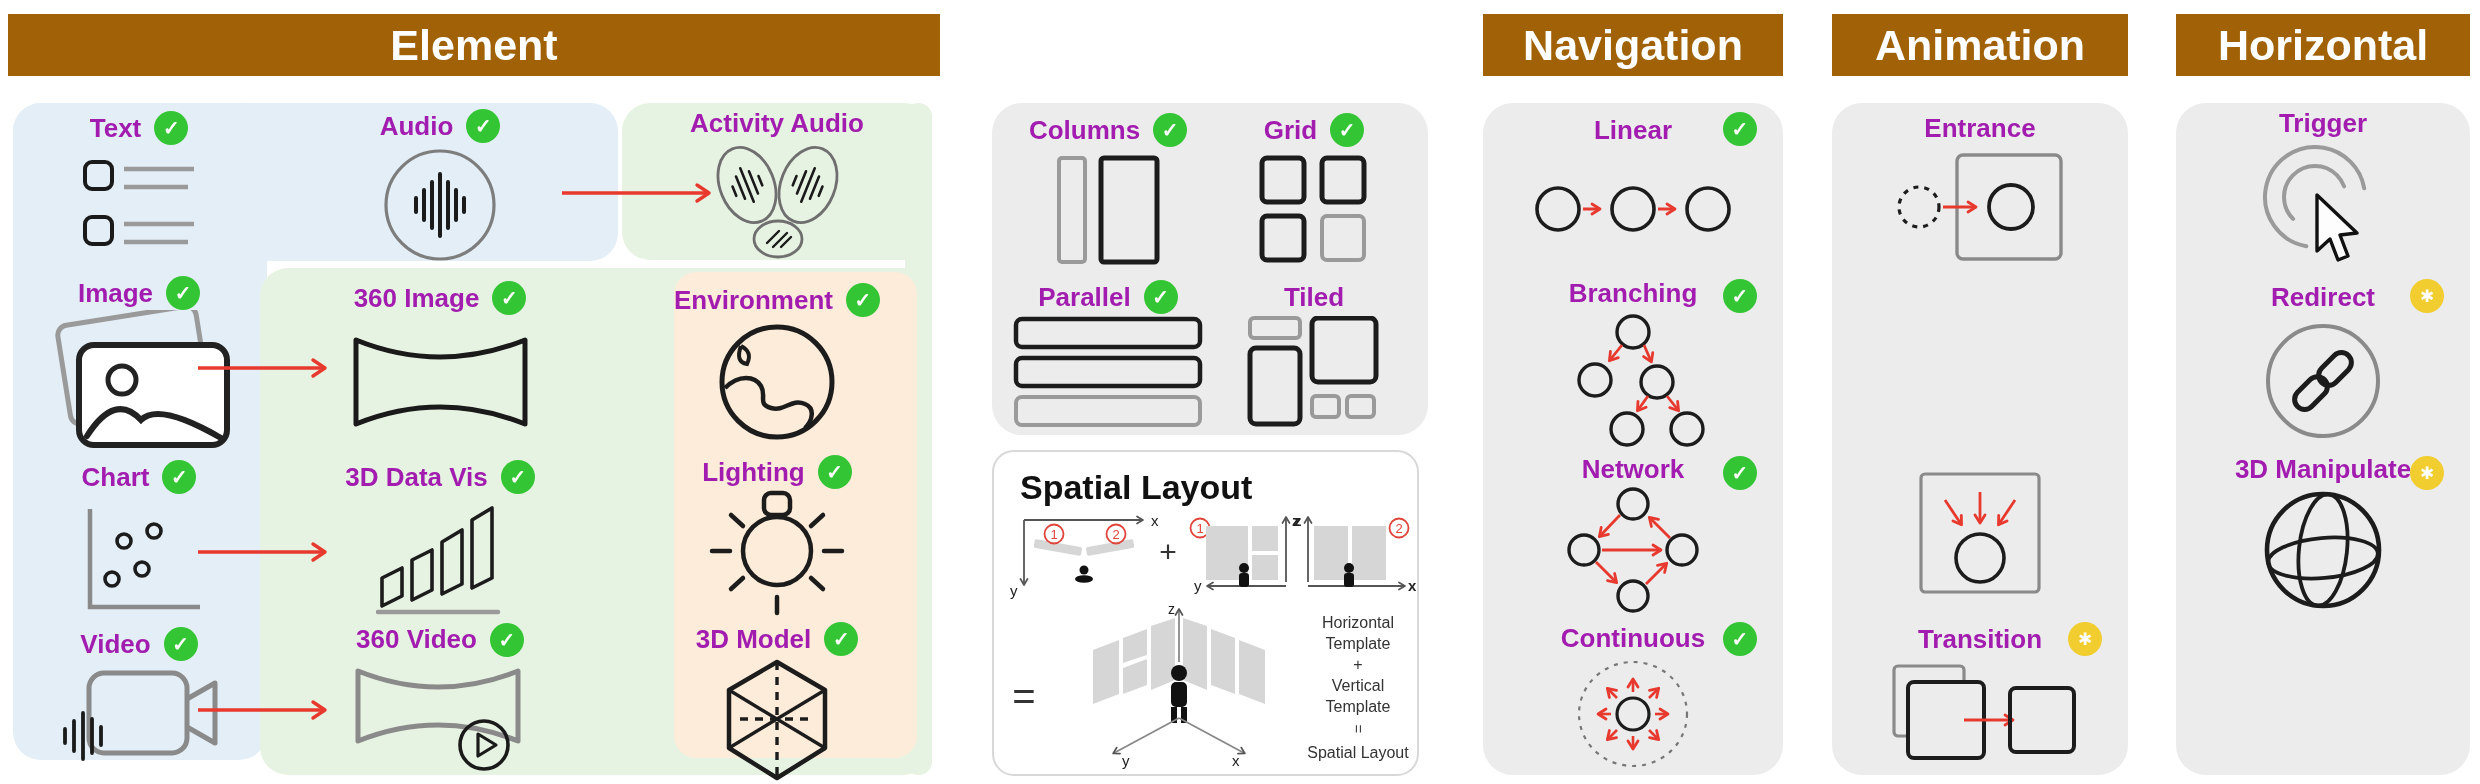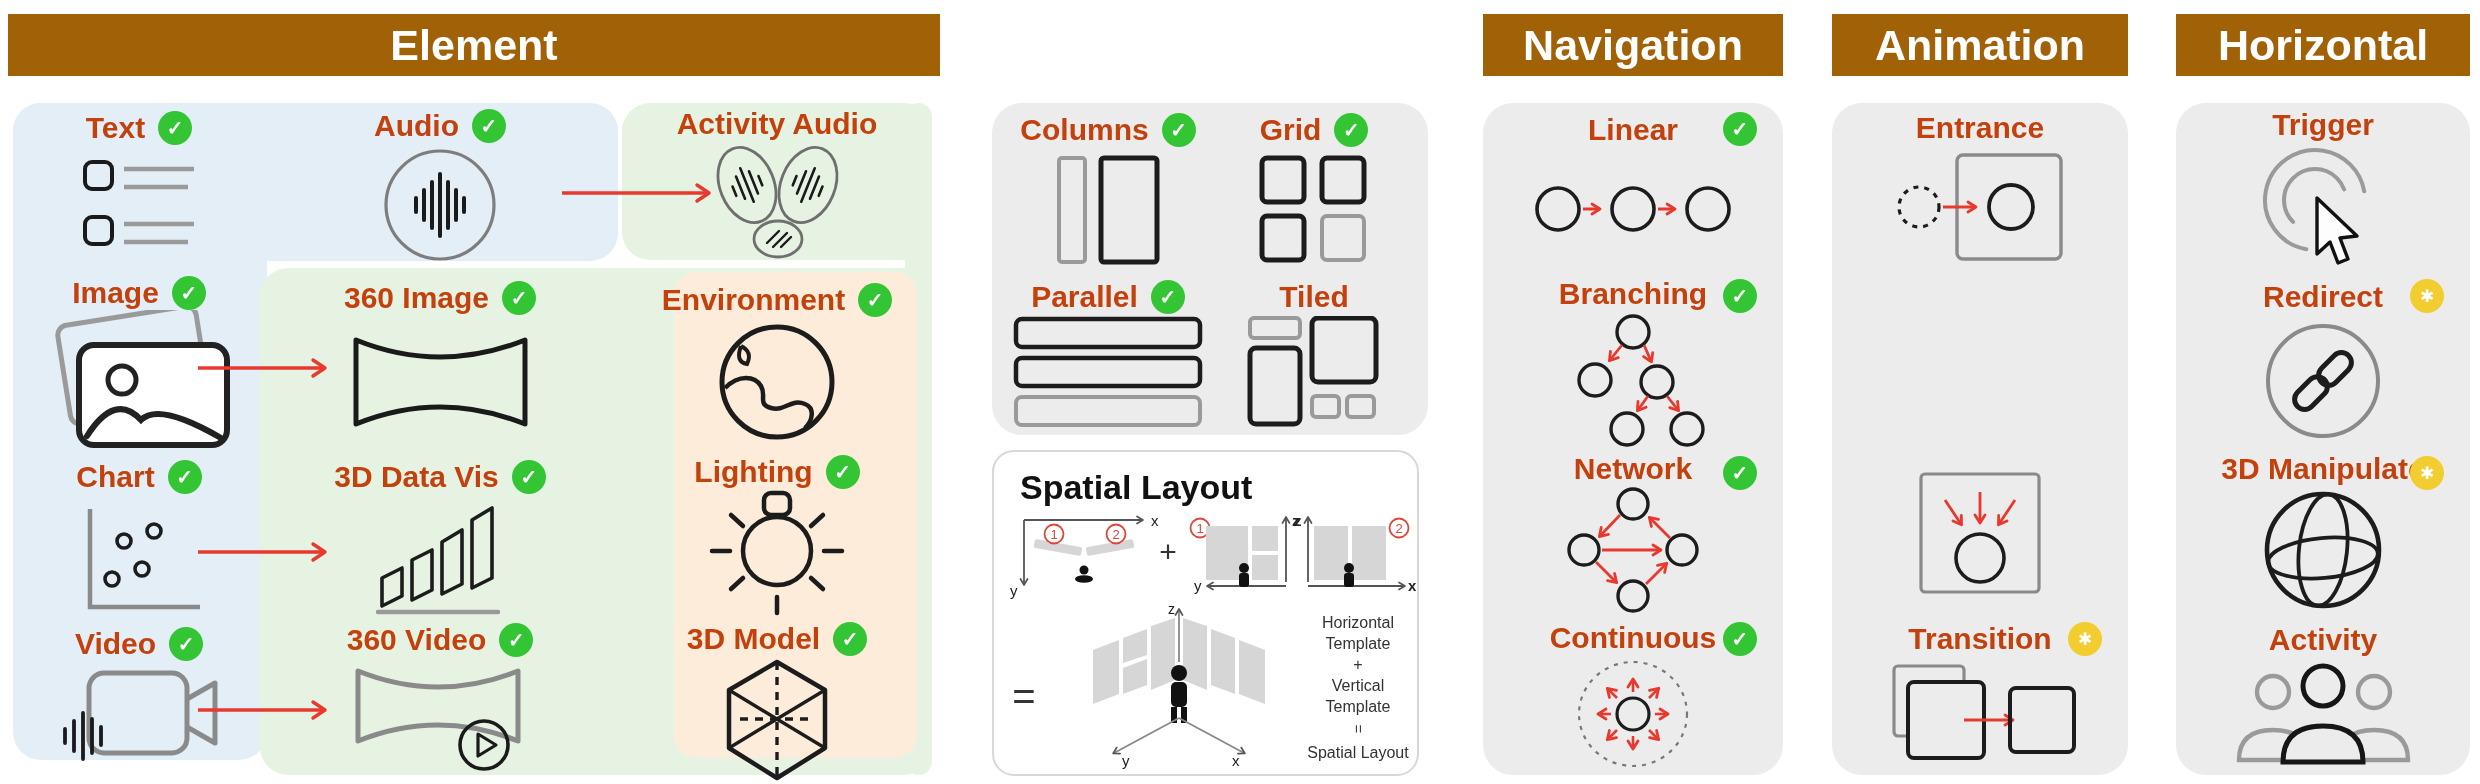--- a/index.html
+++ b/index.html
@@ -5,21 +5,21 @@
   html,body{margin:0;padding:0;background:#fff;}
   .canvas{position:relative;width:2480px;height:784px;background:#fff;overflow:hidden;
           font-family:"Liberation Sans",sans-serif;color:#111;}
   .sec{position:absolute;top:0;height:784px;}
   .hdr{position:absolute;top:14px;left:0;right:0;height:62px;background:#a16207;color:#fff;
        display:flex;align-items:center;justify-content:center;font-size:43px;font-weight:700;}
   .shape{position:absolute;}
   .panel{position:absolute;background:#ececec;border-radius:30px;}
   .cell{position:absolute;display:flex;flex-direction:column;align-items:center;}
   .lblrow{display:flex;align-items:center;justify-content:center;gap:13px;height:44px;position:relative;width:100%;}
-  .lbl{font-size:30px;font-weight:700;color:#c2410c;white-space:nowrap;text-align:right;}
+  .lbl{font-size:26px;font-weight:700;color:#a21caf;white-space:nowrap;text-align:right;}
   .badge{width:34px;height:34px;border-radius:50%;display:flex;align-items:center;justify-content:center;
          color:#fff;flex:0 0 auto;}
   .badge.check{background:#34c534;font-size:20px;font-weight:700;}
   .badge.star{background:#f2cd2f;font-size:17px;}
   .badge.abs{position:absolute;right:26px;top:4px;}
   .iconbox{flex:1;display:flex;align-items:center;justify-content:center;width:100%;}
   .pitem{position:absolute;left:0;right:0;display:flex;flex-direction:column;align-items:center;}
   .elarrow{position:absolute;}
   .spatialbox{position:absolute;background:#fff;border:2px solid #d8d8d8;border-radius:22px;}
   .spatialtitle{position:absolute;left:26px;top:16px;font-size:34px;font-weight:700;color:#111;}
@@ -659,34 +659,15 @@
         </div>
       <div class="iconbox">
         <svg width="128" height="128" viewBox="0 0 128 128">
           <circle cx="64" cy="64" r="56" fill="none" stroke="#1c1c1c" stroke-width="4.6"></circle>
           <ellipse cx="64" cy="64" rx="24" ry="56" fill="none" stroke="#1c1c1c" stroke-width="3.8" transform="rotate(6 64 64)"></ellipse>
           <ellipse cx="64" cy="72" rx="55" ry="20" fill="none" stroke="#1c1c1c" stroke-width="3.8" transform="rotate(-5 64 72)"></ellipse>
         </svg>
       </div>
     </div>
 
-    <div class="pitem" style="top:618px;height:152px;">
-      <div class="lblrow">
-          <span class="lbl">Activity</span>
-        </div>
-      <div class="iconbox">
-        <svg width="185" height="108" viewBox="0 0 185 108">
-          <g fill="none" stroke="#9a9a9a" stroke-width="4.4">
-            <circle cx="42" cy="30" r="16"></circle>
-            <path d="M8 98 Q8 68 42 68 Q76 68 76 98 Z"></path>
-            <circle cx="143" cy="30" r="16"></circle>
-            <path d="M109 98 Q109 68 143 68 Q177 68 177 98 Z"></path>
-          </g>
-          <g fill="none" stroke="#161616" stroke-width="5">
-            <circle cx="92" cy="24" r="20" fill="#ececec"></circle>
-            <path d="M52 100 Q52 64 92 64 Q132 64 132 100 Z" fill="#ececec"></path>
-          </g>
-        </svg>
-      </div>
-    </div>
   </section>
 
 </div>
 
 </body></html>

